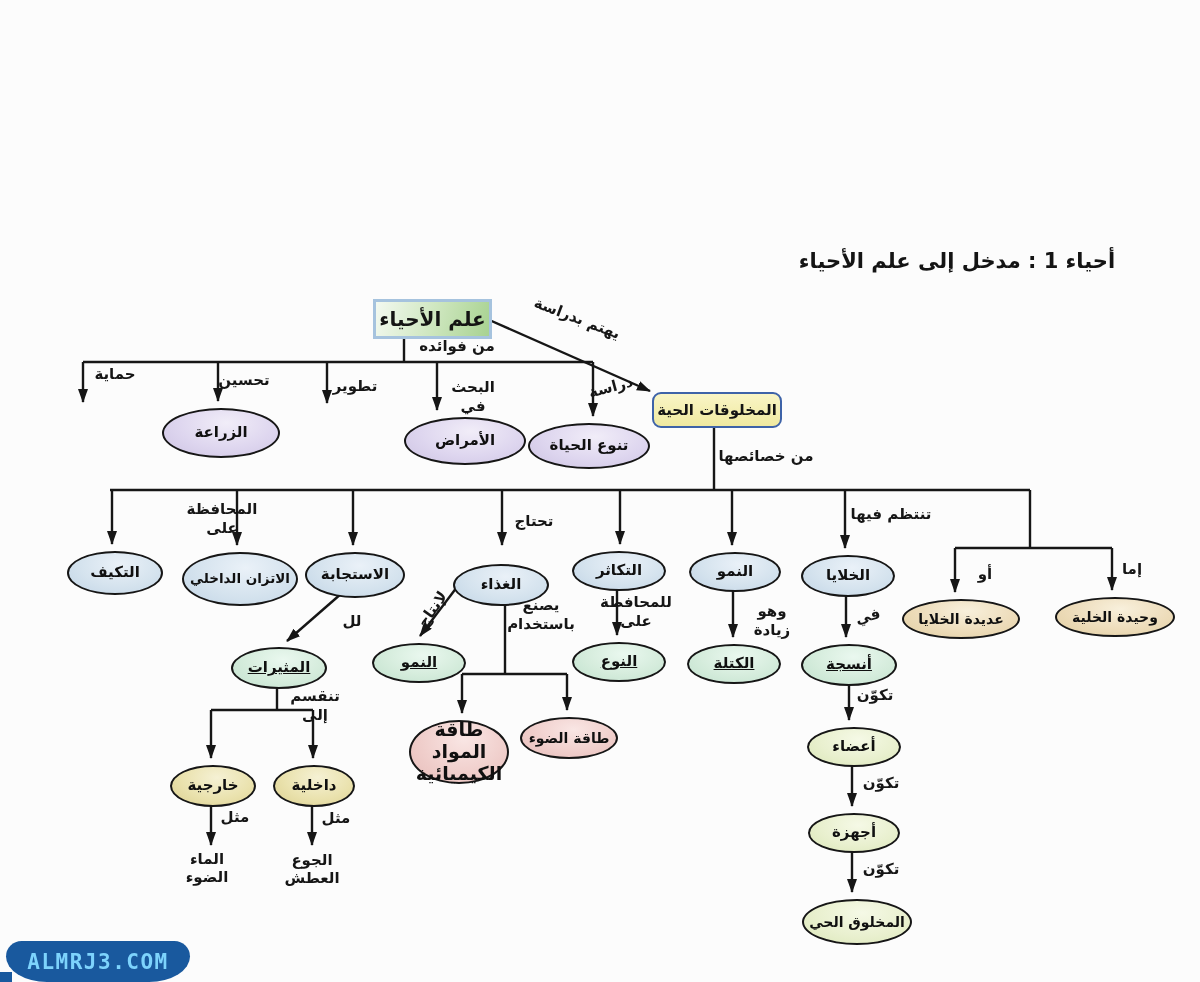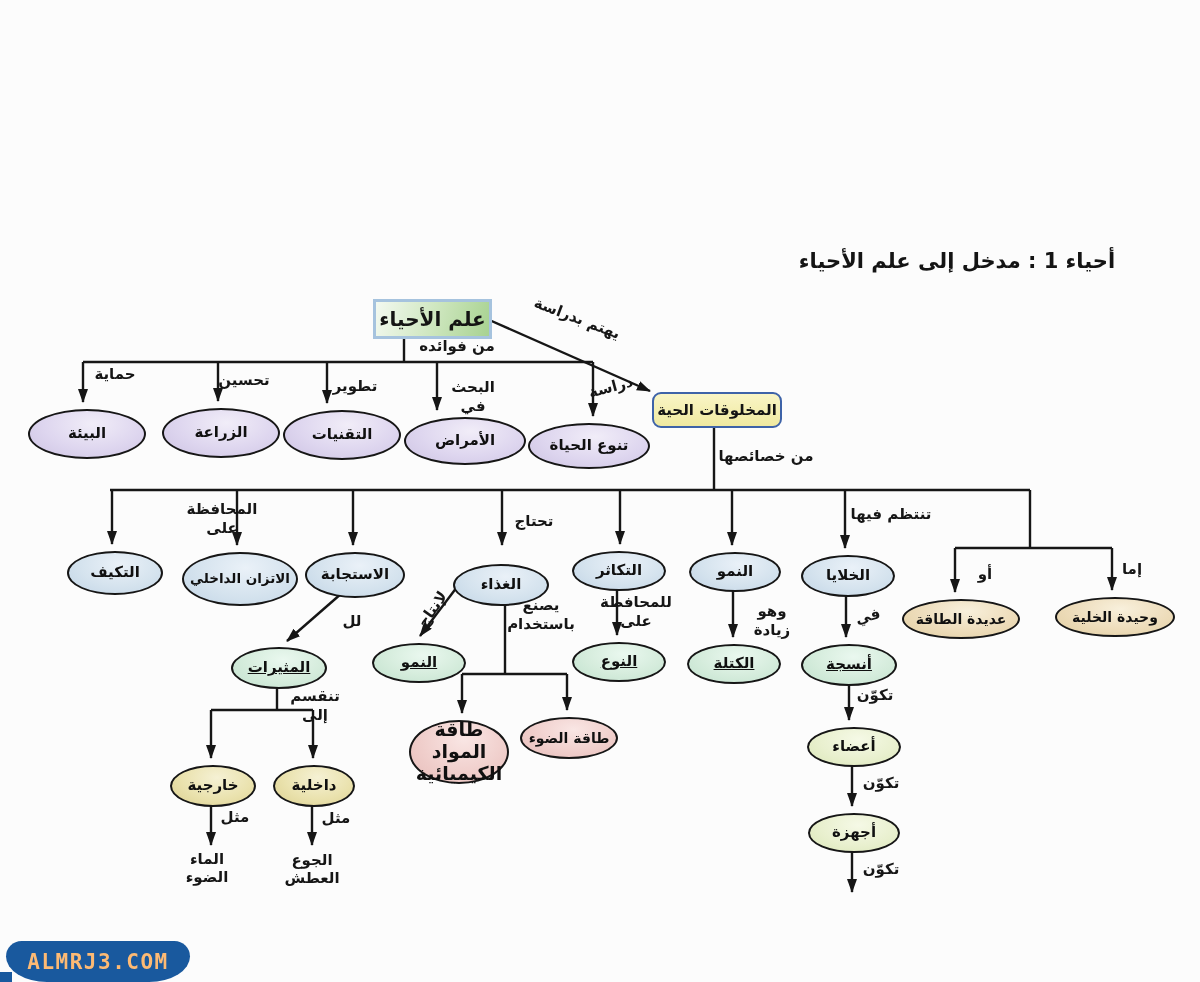--- a/index.html
+++ b/index.html
@@ -42,21 +42,21 @@
   .elabel{
     position:absolute;font-weight:bold;font-size:15px;line-height:19px;
     direction:rtl;text-align:center;white-space:pre-line;color:#161616;
   }
   .leaf{
     position:absolute;font-weight:bold;font-size:15px;line-height:18px;
     direction:rtl;text-align:center;white-space:pre-line;color:#161616;
   }
   .watermark{
     position:absolute;left:6px;top:941px;width:184px;height:41px;
-    background:#19599e;color:#fdba74;
+    background:#19599e;color:#7dd3fc;
     display:flex;align-items:center;justify-content:center;
     font-weight:bold;font-size:21px;letter-spacing:1.5px;
     border-radius:16px 16px 42px 42px / 16px 16px 26px 26px;
     font-family:"DejaVu Sans Mono","DejaVu Sans",monospace;
   }
   .watermark-corner{position:absolute;left:0;top:972px;width:12px;height:10px;background:#19599e;}
 </style>
 </head>
 <body>
 
@@ -115,52 +115,51 @@
     </g>
   </svg>
 
   <div class="header">
     <div>أحياء 1 : مدخل إلى علم الأحياء</div>
   </div>
 
   <div class="rect-root">علم الأحياء</div>
   <div class="rect-living">المخلوقات الحية</div>
 
-  <div class="node c-purple" style="left:28px;top:409px;width:114px;height:46px">البيئة</div>
   <div class="node c-purple" style="left:162px;top:408px;width:114px;height:46px">الزراعة</div>
-  <div class="node c-purple" style="left:283px;top:410px;width:114px;height:46px">التقنيات</div>
   <div class="node c-purple" style="left:404px;top:417px;width:118px;height:44px">الأمراض</div>
   <div class="node c-purple" style="left:528px;top:423px;width:118px;height:42px">تنوع الحياة</div>
 
   <div class="node c-blue" style="left:67px;top:551px;width:92px;height:40px">التكيف</div>
   <div class="node c-blue" style="left:182px;top:552px;width:112px;height:50px;font-size:13.5px">الاتزان الداخلي</div>
   <div class="node c-blue" style="left:305px;top:552px;width:96px;height:42px">الاستجابة</div>
   <div class="node c-blue" style="left:453px;top:564px;width:92px;height:38px">الغذاء</div>
   <div class="node c-blue" style="left:572px;top:551px;width:90px;height:36px">التكاثر</div>
   <div class="node c-blue" style="left:689px;top:552px;width:88px;height:36px">النمو</div>
   <div class="node c-blue" style="left:801px;top:555px;width:90px;height:38px">الخلايا</div>
 
-  <div class="node c-tan" style="left:902px;top:599px;width:114px;height:36px;font-size:14px">عديدة الطاقة</div>
+  <div class="node c-tan" style="left:902px;top:599px;width:114px;height:36px;font-size:14px">عديدة الخلايا</div>
   <div class="node c-tan" style="left:1055px;top:597px;width:116px;height:36px;font-size:14px">وحيدة الخلية</div>
 
   <div class="node c-mint" style="left:231px;top:647px;width:92px;height:38px">المثيرات</div>
   <div class="node c-mint" style="left:372px;top:643px;width:90px;height:36px">النمو</div>
   <div class="node c-mint" style="left:572px;top:642px;width:90px;height:36px">النوع</div>
   <div class="node c-mint" style="left:687px;top:644px;width:90px;height:36px">الكتلة</div>
   <div class="node c-mint" style="left:801px;top:644px;width:92px;height:38px">أنسجة</div>
 
   <div class="node c-pink" style="left:409px;top:720px;width:96px;height:60px;font-size:19px">طاقة المواد
 الكيميائية</div>
   <div class="node c-pink" style="left:520px;top:717px;width:94px;height:38px;font-size:14px">طاقة الضوء</div>
 
   <div class="node c-yellow" style="left:170px;top:765px;width:82px;height:38px">خارجية</div>
   <div class="node c-yellow" style="left:273px;top:765px;width:78px;height:38px">داخلية</div>
 
   <div class="node c-lime" style="left:807px;top:727px;width:90px;height:36px">أعضاء</div>
   <div class="node c-lime" style="left:808px;top:813px;width:88px;height:36px">أجهزة</div>
+  <div class="node c-lime" style="left:802px;top:899px;width:106px;height:42px;font-size:14px">المخلوق الحي</div>
 
   <div class="elabel" style="left:415px;top:337px;width:84px">من فوائده</div>
   <div class="elabel" style="left:512px;top:309px;width:130px;transform:rotate(21deg)">يهتم بدراسة</div>
   <div class="elabel" style="left:90px;top:365px;width:50px">حماية</div>
   <div class="elabel" style="left:218px;top:371px;width:52px">تحسين</div>
   <div class="elabel" style="left:330px;top:377px;width:50px">تطوير</div>
   <div class="elabel" style="left:440px;top:378px;width:66px">البحث في</div>
   <div class="elabel" style="left:584px;top:378px;width:54px;transform:rotate(-15deg)">دراسة</div>
   <div class="elabel" style="left:718px;top:447px;width:96px">من خصائصها</div>
   <div class="elabel" style="left:182px;top:500px;width:80px">المحافظة

